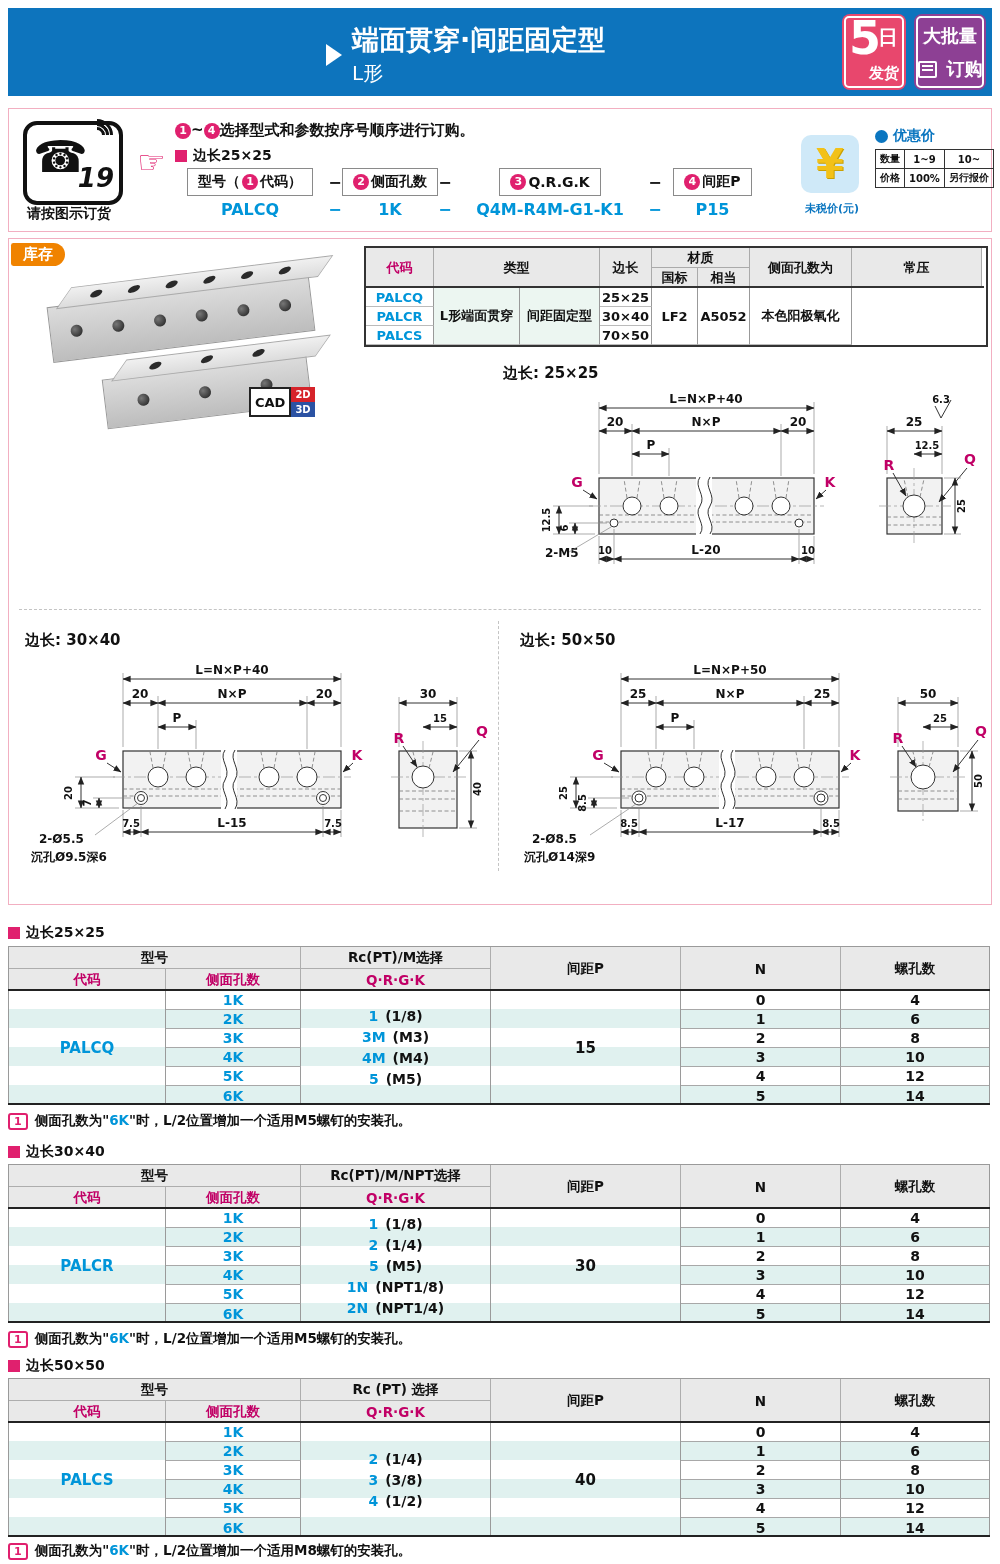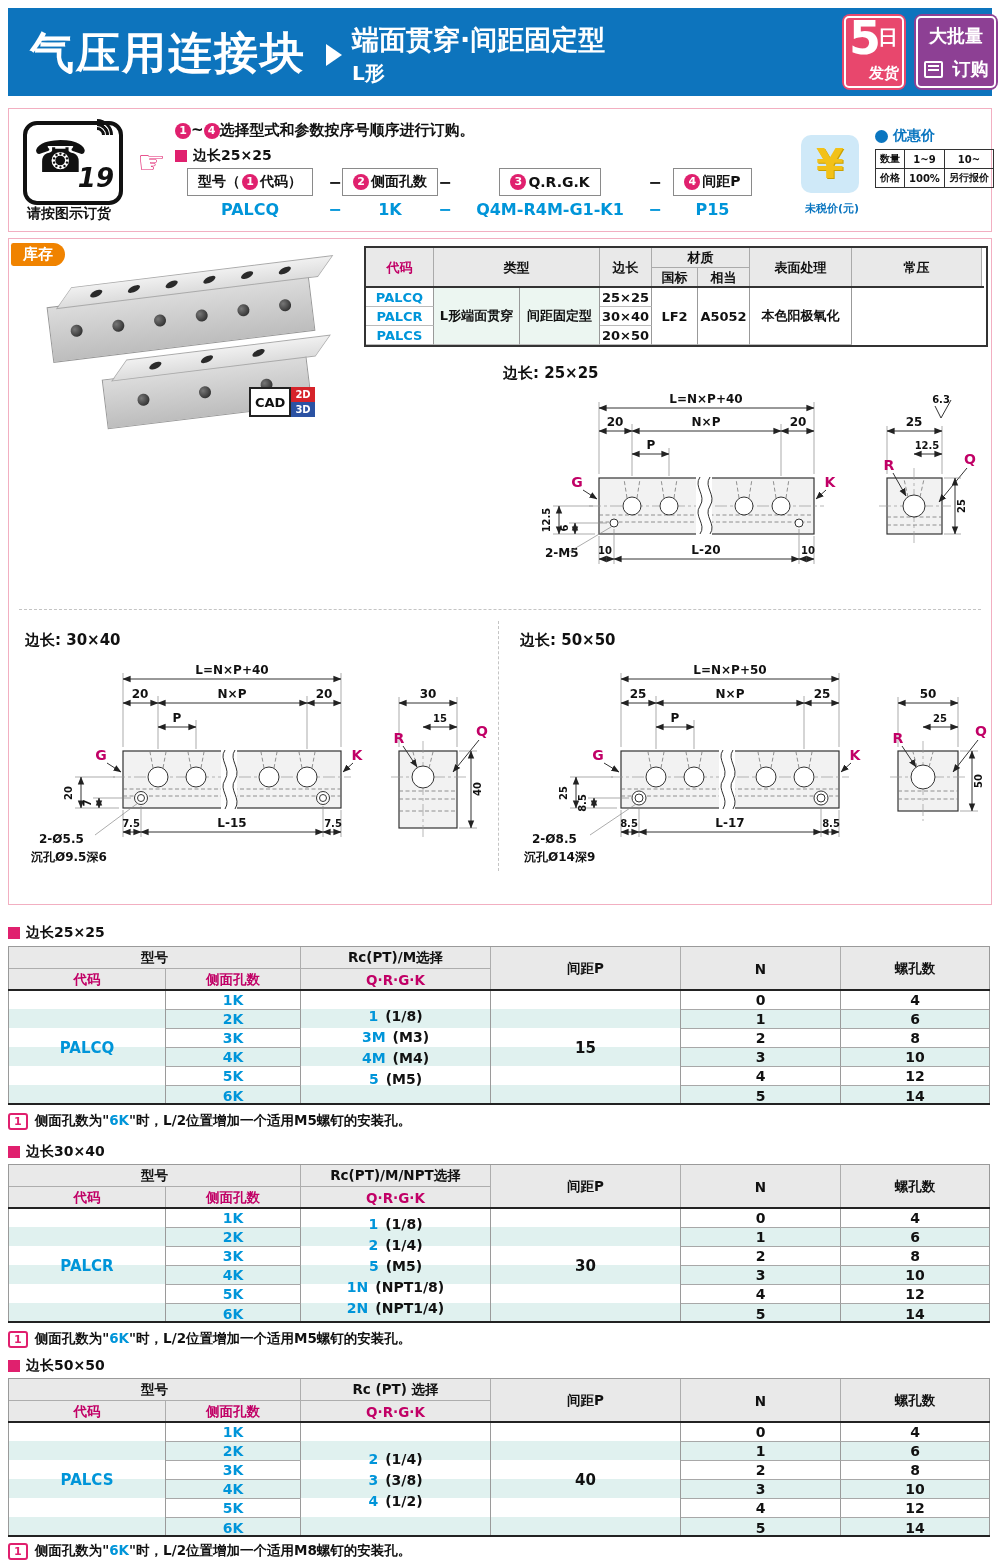--- a/index.html
+++ b/index.html
@@ -6,28 +6,28 @@
   .page{position:relative;width:1000px;height:1564px;background:#fff;overflow:hidden;
         font-family:"DejaVu Sans","Liberation Sans",sans-serif;color:#111;}
   .abs{position:absolute;}
 
   
   .hbar{position:absolute;left:8px;top:8px;width:984px;height:88px;background:#0d74bd;}
   .htitle{position:absolute;left:22px;top:16px;color:#fff;font-size:44px;font-weight:bold;letter-spacing:2px;}
   .htri{position:absolute;left:318px;top:36px;width:0;height:0;border-left:16px solid #fff;
         border-top:11px solid transparent;border-bottom:11px solid transparent;}
   .hsub1{position:absolute;left:344px;top:14px;color:#fff;font-size:27px;font-weight:bold;}
-  .hsub2{position:absolute;left:344px;top:52px;color:#fff;font-size:20px;font-weight:bold;}
+  .hsub2{position:absolute;left:344px;top:52px;color:#fff;font-size:20px;font-weight:normal;}
   .badge{position:absolute;top:6px;height:76px;border-radius:8px;}
   .badge::after{content:"";position:absolute;inset:2px;border:2px solid #fff;border-radius:5px;}
   .bship{left:834px;width:64px;background:#e8476d;}
   .bship .b5{position:absolute;left:7px;top:-3px;color:#fff;font-size:46px;font-weight:bold;z-index:1;}
   .bship .bday{position:absolute;right:8px;top:10px;color:#fff;font-size:20px;font-weight:bold;z-index:1;}
   .bship .bsm{position:absolute;right:7px;bottom:7px;color:#fff;font-size:15px;font-weight:bold;z-index:1;}
-  .bbulk{left:906px;width:84px;background:#8d4094;}
+  .bbulk{left:906px;width:72px;background:#8d4094;}
   .bbulk .l1{position:absolute;left:0;right:0;top:10px;text-align:center;color:#fff;font-size:18px;font-weight:bold;z-index:1;}
   .bbulk .l2{position:absolute;left:0;right:0;bottom:9px;display:flex;align-items:center;justify-content:center;gap:10px;z-index:1;}
   .bbulk .l2 span{color:#fff;font-size:18px;font-weight:bold;}
   .bulk-icon{display:inline-block;width:15px;height:13px;border:2px solid #fff;border-radius:2px;position:relative;}
   .bulk-icon::after{content:"";position:absolute;left:2px;top:2px;right:2px;height:2px;background:#fff;box-shadow:0 4px 0 #fff;}
 
   
   .obox-wrap{position:absolute;left:8px;top:108px;width:982px;height:122px;border:1px solid #f2afc1;background:#fff;}
   .phonebox{position:absolute;left:14px;top:12px;width:92px;height:76px;border:4px solid #111;border-radius:14px;}
   .phoneglyph{position:absolute;left:6px;top:10px;font-size:44px;line-height:44px;color:#111;}
@@ -134,21 +134,20 @@
   .noteicon{display:inline-block;border:2px solid #e0206e;color:#e0206e;border-radius:3px;font-size:11px;
             font-weight:bold;line-height:13px;padding:0 4px;}
   .hl6k{color:#0095d9;}
 </style>
 </head>
 <body>
 
 <div class="page">
 
   <div class="hbar">
-    <div class="htitle">气压用连接块</div>
     <div class="htri"></div>
     <div class="hsub1">端面贯穿·间距固定型</div>
     <div class="hsub2">L形</div>
     <div class="badge bship">
       <span class="b5">5</span>
       <span class="bday">日</span>
       <span class="bsm">发货</span>
     </div>
     <div class="badge bbulk">
       <span class="l1">大批量</span>
@@ -275,30 +274,30 @@
       </div>
     </div>
 
     <div class="spec">
       <div class="sh mg" style="grid-area:1/1/3/2;">代码</div>
       <div class="sh" style="grid-area:1/2/3/4;">类型</div>
       <div class="sh" style="grid-area:1/4/3/5;">边长</div>
       <div class="sh" style="grid-area:1/5/2/7;">材质</div>
       <div class="sh" style="grid-area:2/5/3/6;">国标</div>
       <div class="sh" style="grid-area:2/6/3/7;">相当</div>
-      <div class="sh" style="grid-area:1/7/3/8;">表面处理</div>
+      <div class="sh" style="grid-area:1/7/3/8;">侧面孔数为</div>
       <div class="sh" style="grid-area:1/8/3/9;">常压</div>
       <div class="sb blue" style="grid-area:3/1;">PALCQ</div>
       <div class="sb blue" style="grid-area:4/1;">PALCR</div>
       <div class="sb blue" style="grid-area:5/1;">PALCS</div>
       <div class="sb styp" style="grid-area:3/2/6/3;">L形端面贯穿</div>
       <div class="sb styp" style="grid-area:3/3/6/4;">间距固定型</div>
       <div class="sb" style="grid-area:3/4;">25×25</div>
       <div class="sb" style="grid-area:4/4;">30×40</div>
-      <div class="sb" style="grid-area:5/4;">20×50</div>
+      <div class="sb" style="grid-area:5/4;">70×50</div>
       <div class="sb" style="grid-area:3/5/6/6;">LF2</div>
       <div class="sb" style="grid-area:3/6/6/7;">A5052</div>
       <div class="sb" style="grid-area:3/7/6/8;font-family:Liberation Serif, serif;">本色阳极氧化</div>
     </div>
     <div class="specline"></div>
 
     <div class="dash-h"></div>
     <div class="dash-v"></div>
 
     <svg class="dwg abs" style="left:480px;top:117px;" width="500" height="240" viewBox="0 0 500 240">

